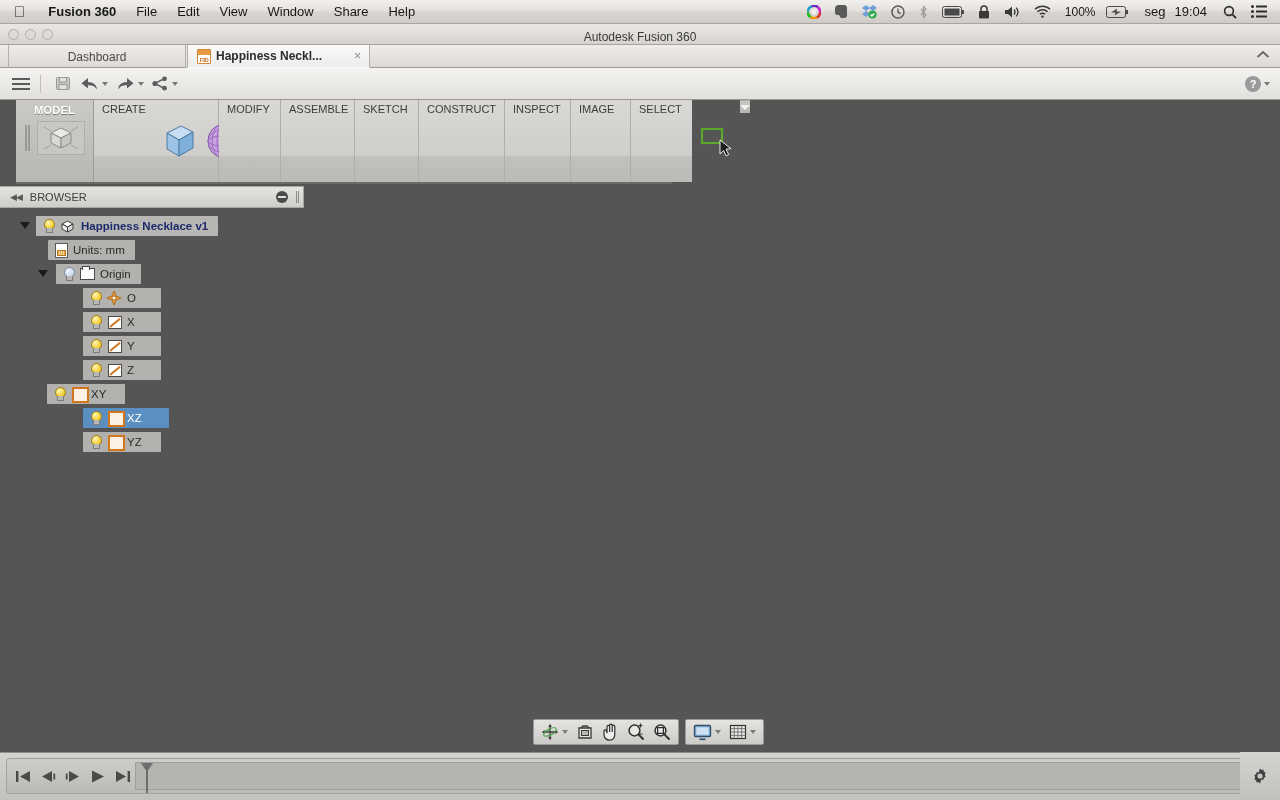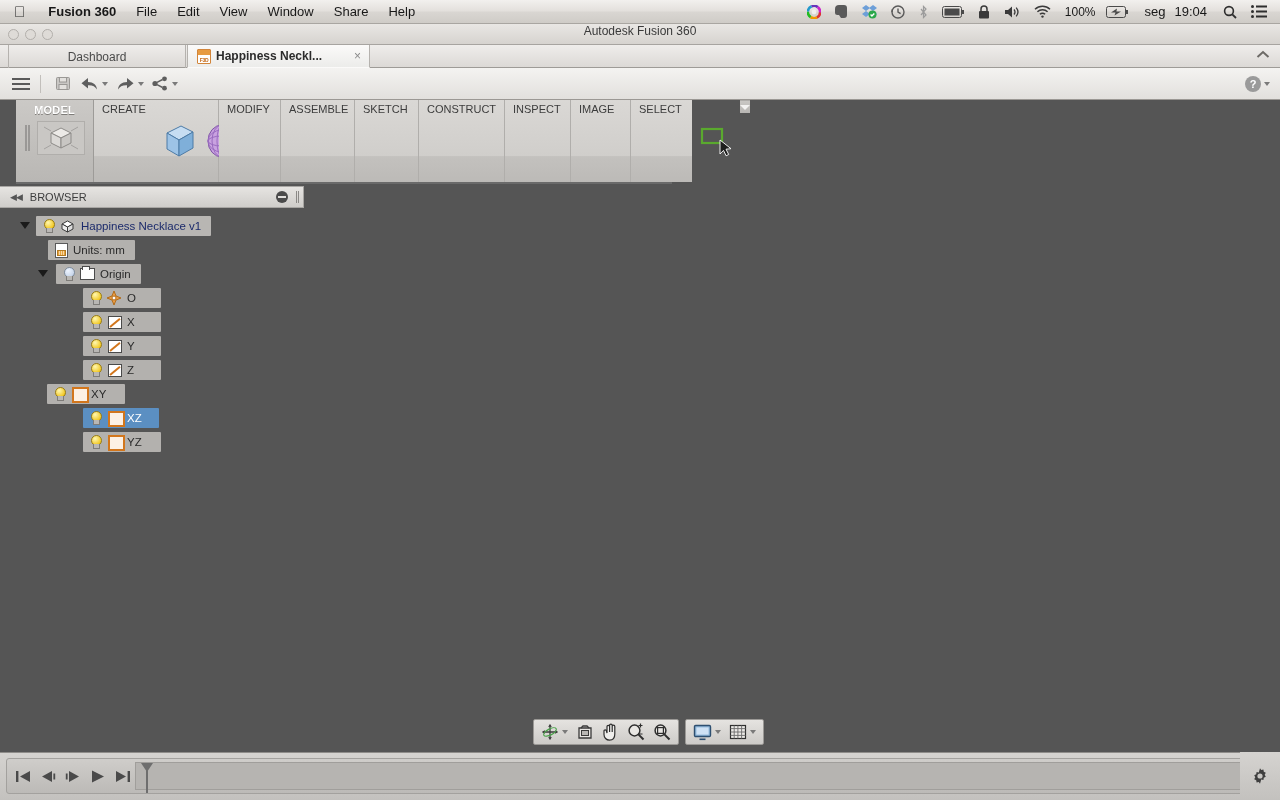--- a/index.html
+++ b/index.html
@@ -26,21 +26,21 @@
   #macbar .right { display: flex; align-items: center; padding-right: 6px; }
   #macbar .right .si { padding: 0 7px; line-height: 24px; display: flex; align-items: center; }
   #macbar .clock { font-size: 13px; padding: 0 9px; }
   #macbar .pct { font-size: 12px; padding: 0 4px 0 7px; }
 
   
   #titlebar {
     position: absolute; top: 24px; left: 0; width: 1280px; height: 21px;
     background: linear-gradient(to bottom, #e9e7e4, #d6d3cf);
     border-bottom: 1px solid #a7a4a0;
-    display: flex; align-items: flex-start; justify-content: center;
+    display: flex; align-items: flex-end; justify-content: center;
   }
   #titlebar .title { font-size: 12px; color: #3a3a3a; }
   #wbtns { position: absolute; left: 8px; top: 5px; display: flex; gap: 6px; }
   #wbtns span {
     width: 11px; height: 11px; border-radius: 50%;
     background: #dedbd7; border: 1px solid #b2afab;
   }
 
   
   #tabbar {
@@ -219,21 +219,21 @@
     background: #d2761c; transform: rotate(-40deg); transform-origin: left center;
   }
   .ticon.plane {
     width: 13px; height: 12px; border: 2px solid #d2761c; background: #fdf1e4; margin-left: 3px;
   }
   .ticon.plane:before {
     content: ""; position: absolute; left: -3px; top: -3px; width: 13px; height: 12px;
     border: 2px solid #d2761c; background: #fdf1e4;
   }
   .tlabel { white-space: nowrap; }
-  .trow.root .tlabel { color: #1b2a6b; font-weight: normal; }
+  .trow.root .tlabel { color: #1b2a6b; font-weight: bold; }
   .trow .tlabel { color: #2a2a2a; }
   .trow.selected .tchip { background: #5b8fc2; }
   .trow.selected .tlabel { color: #fff; }
 
   
   #viewport {
     position: absolute; top: 100px; left: 0; width: 1280px; height: 650px;
     background: #555555; z-index: -1;
   }
   #gridsvg { position: absolute; top: 0; left: 0; }
@@ -760,21 +760,21 @@
 
     <div class="trow" style="padding-left:47px">
       <span class="tchip" style="width:78px">
         <span class="bulb"></span>
         <span class="ticon plane"></span>
         <span class="tlabel">XY</span>
       </span>
     </div>
 
     <div class="trow selected" style="padding-left:83px">
-      <span class="tchip" style="width:76px">
+      <span class="tchip" style="width:86px">
         <span class="bulb"></span>
         <span class="ticon plane"></span>
         <span class="tlabel">XZ</span>
       </span>
     </div>
 
     <div class="trow" style="padding-left:83px">
       <span class="tchip" style="width:78px">
         <span class="bulb"></span>
         <span class="ticon plane"></span>

